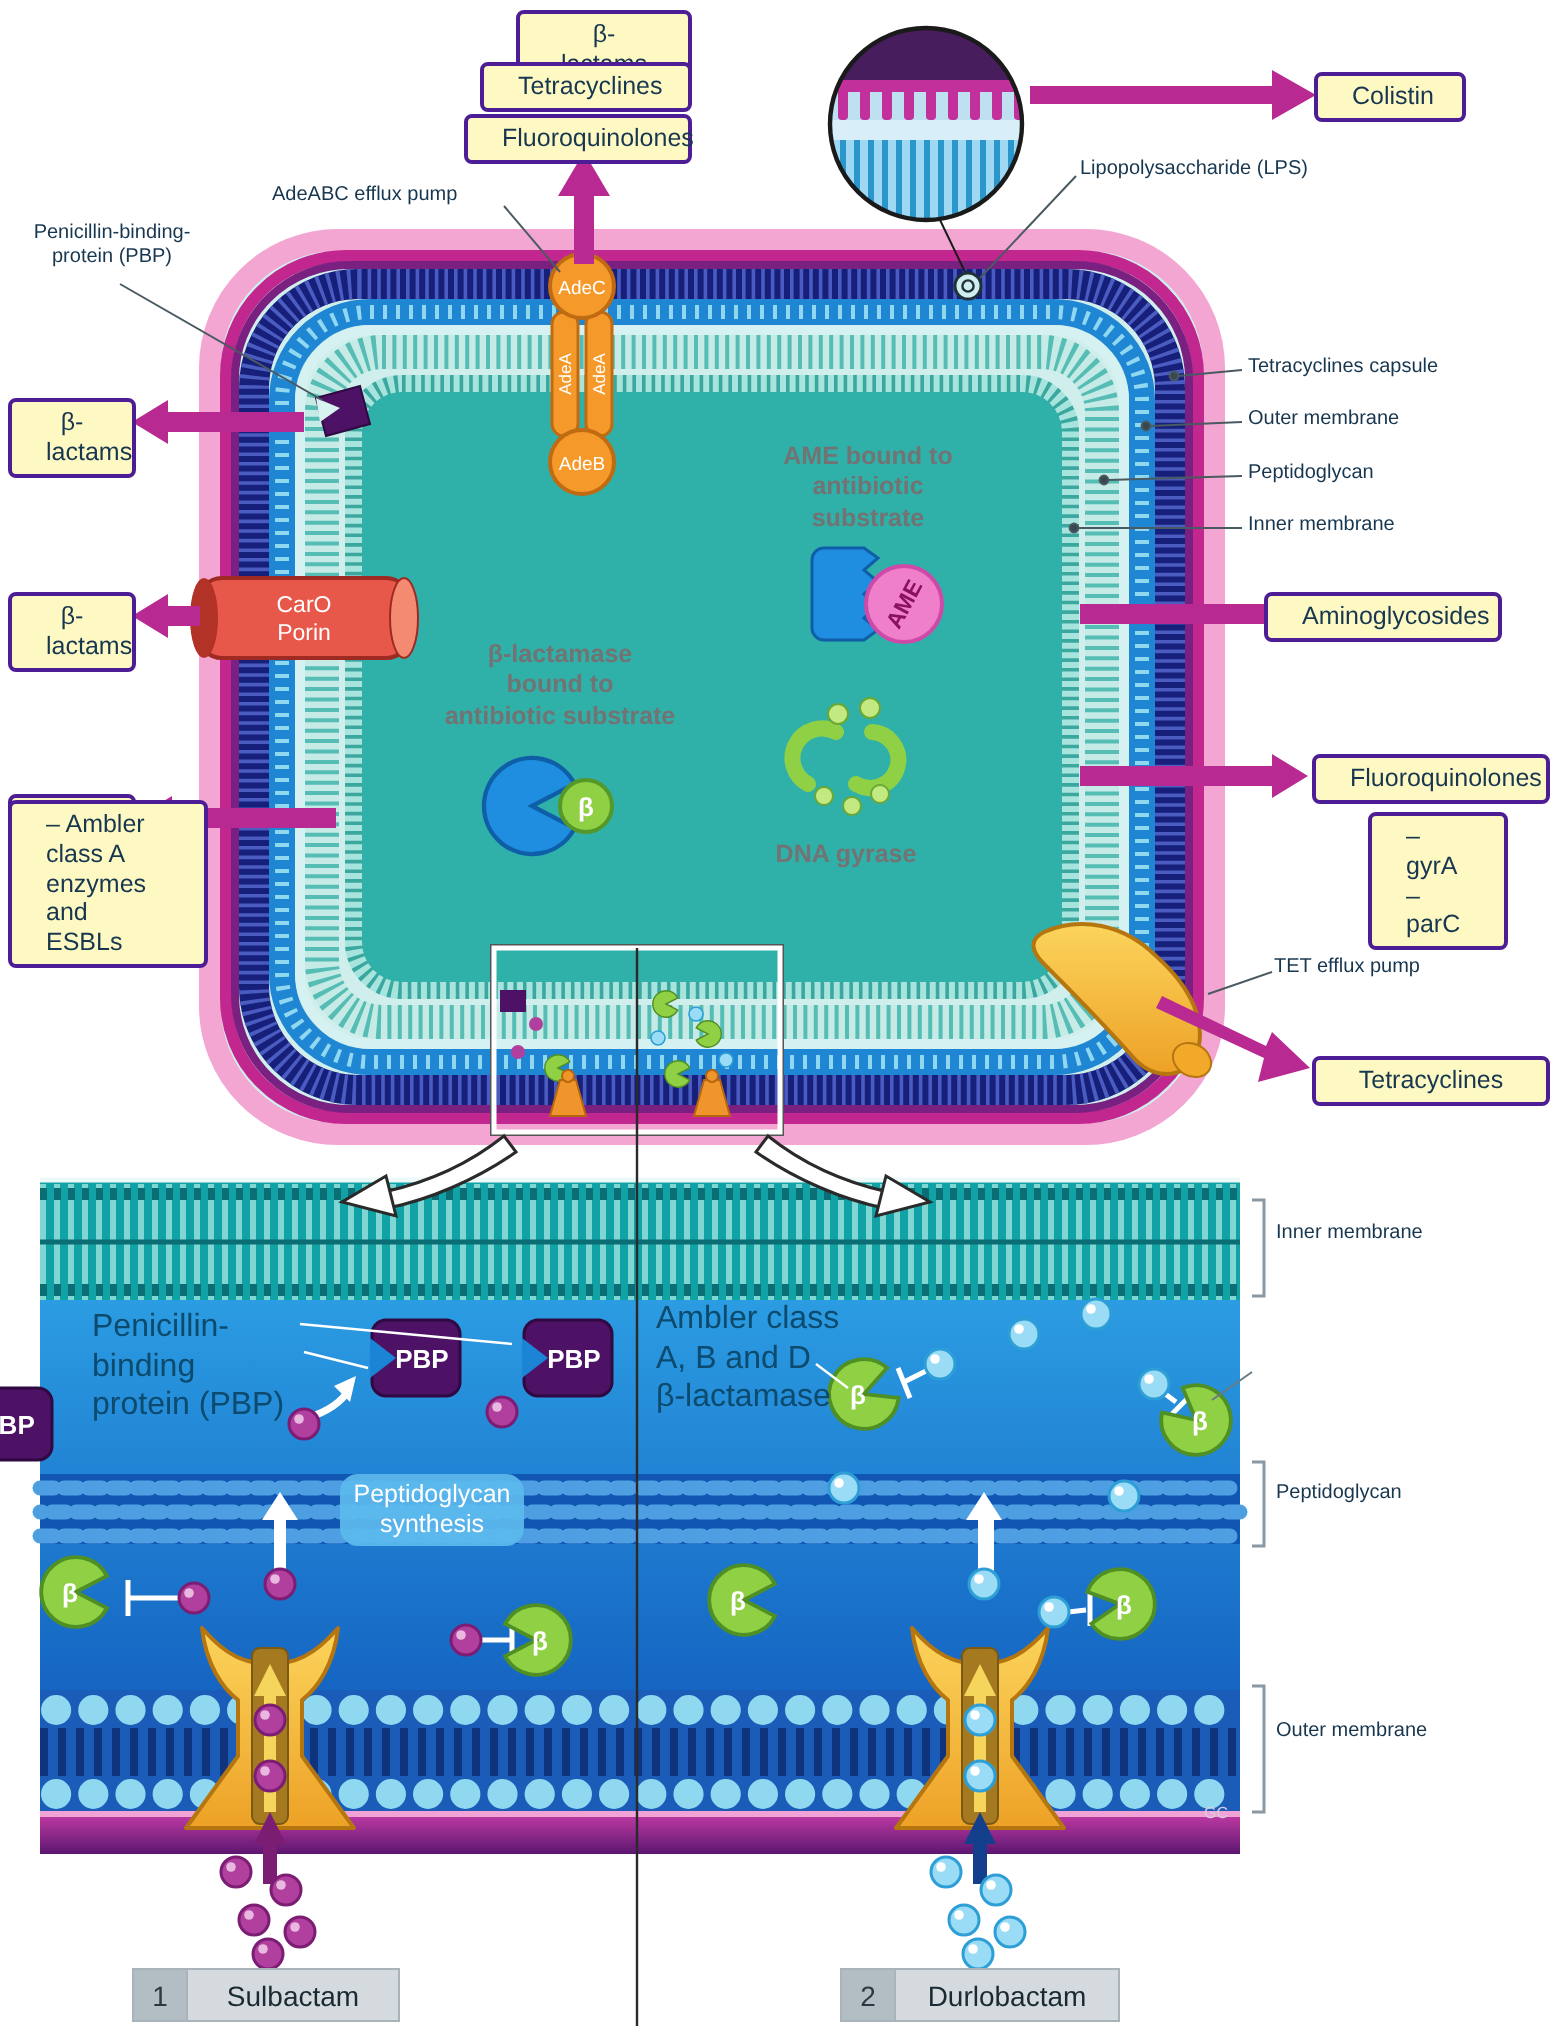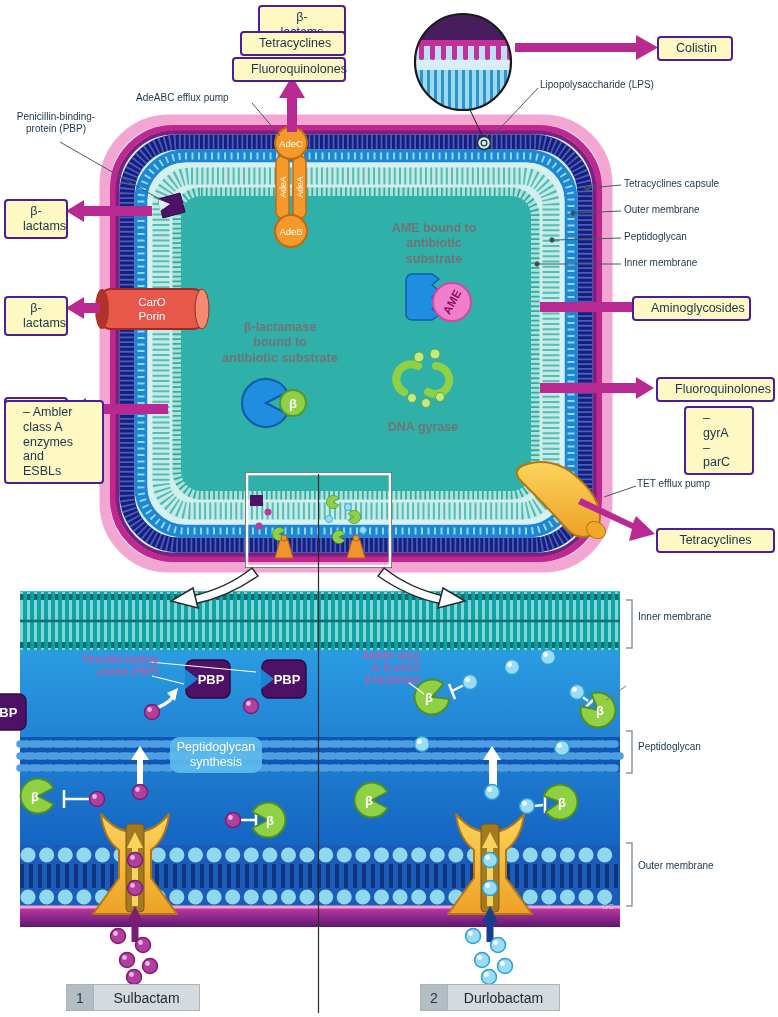--- a/index.html
+++ b/index.html
@@ -7,21 +7,21 @@
   #stage{position:relative;width:778px;height:1017px;background:#fff;overflow:hidden}
   #stage > svg{position:absolute;left:0;top:0}
   .lbl{position:absolute;background:#fef9c3;border:2px solid #4c1d95;border-radius:4px;
        color:#17364f;font-size:12.5px;line-height:1.18;padding:3px 17px;text-align:center;
        white-space:pre-line}
   .lbl.left{text-align:left}
   .txt{position:absolute;color:#17364f;font-size:10px;line-height:1.2;white-space:pre-line}
   .txt.center{text-align:center}
   .navy{position:absolute;color:#737373;font-size:12.5px;font-weight:bold;line-height:1.22;
         text-align:center;white-space:pre-line}
-  .wtxt{position:absolute;color:#ec4899;font-size:10px;line-height:1.22;text-align:right;
+  .wtxt{position:absolute;color:#0c4a6e;font-size:16px;line-height:1.22;text-align:left;
         white-space:pre-line}
   .note{font-size:12px;line-height:1.25}
   .bluebox{position:absolute;background:rgba(92,186,238,.92);border-radius:9px;color:#fff;
         font-size:12.5px;line-height:1.2;text-align:center;padding:3px 2px;white-space:pre-line}
   .legend{position:absolute;display:flex;align-items:stretch;background:#d4dade;
         border:1px solid #a8b4ba;height:27px}
   .legend .num{width:27px;background:#b2bdc4;color:#2a3a44;display:flex;align-items:center;
         justify-content:center;font-size:14px;border-right:1px solid #a8b4ba}
   .legend .name{flex:1;display:flex;align-items:center;justify-content:center;font-size:14px;
         color:#1a2a33}

